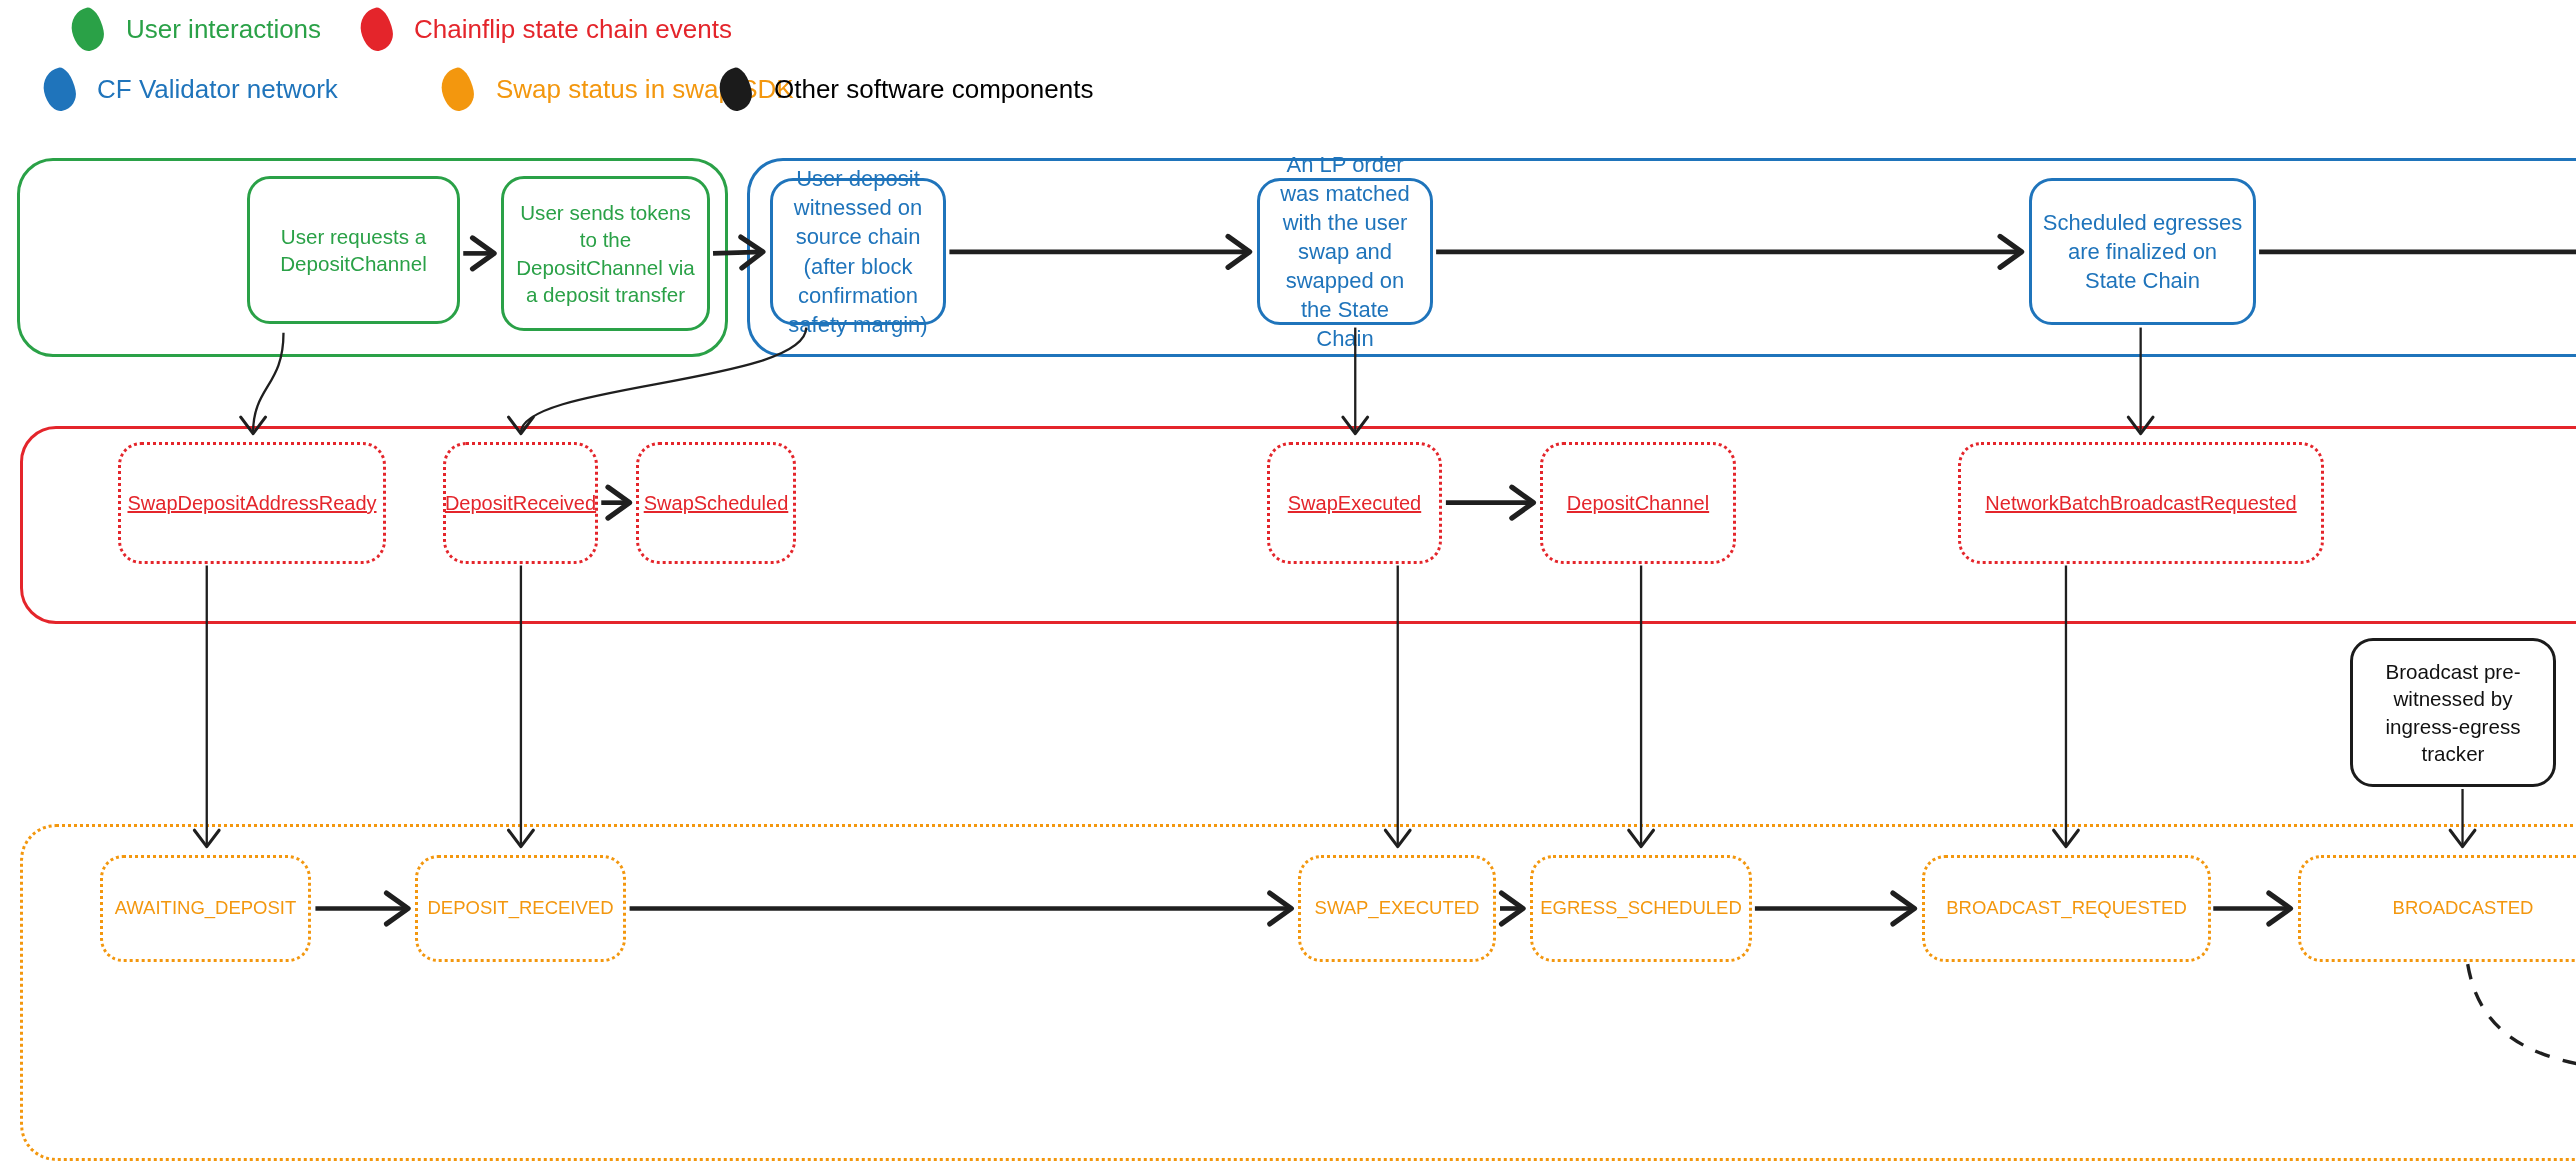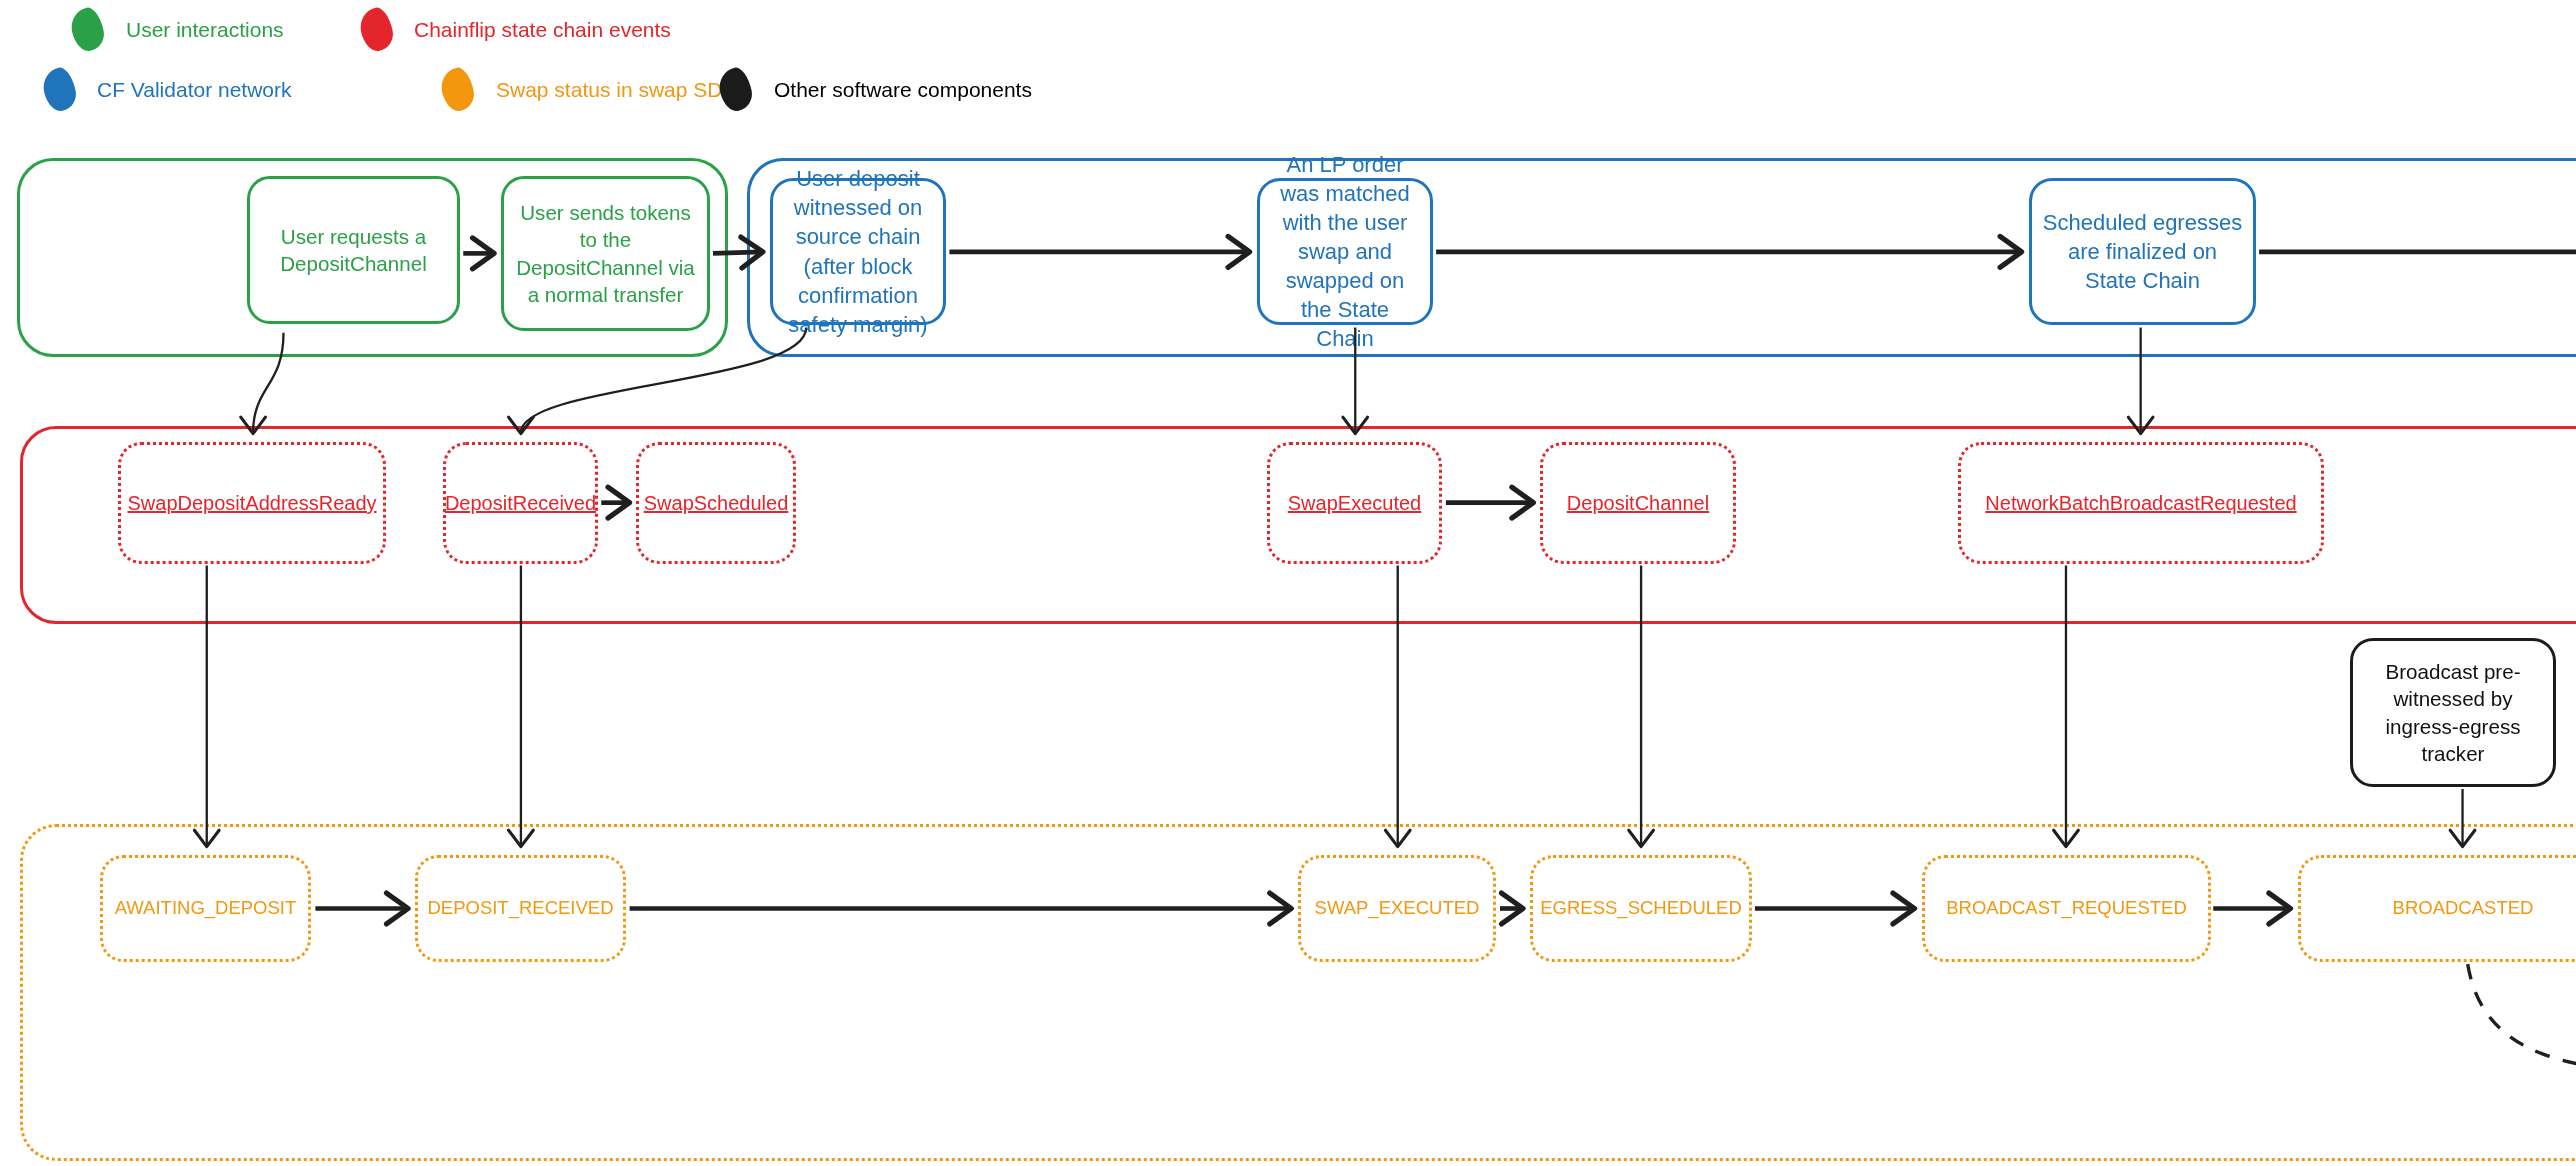--- a/index.html
+++ b/index.html
@@ -1,20 +1,20 @@
 <!DOCTYPE html>
 <html style="font-size:8.2px"><head>
 <meta charset="utf-8">
 <style>
   html,body{margin:0;padding:0;background:#ffffff;}
   .canvas{position:relative;width:3225px;height:1166px;background:#ffffff;overflow:hidden;
           font-family:"Liberation Sans","DejaVu Sans",sans-serif;}
   .legend-icon{position:absolute;width:31px;height:43px;border-radius:62% 38% 55% 45% / 48% 60% 40% 52%;
                transform:rotate(-12deg);}
-  .legend-label{position:absolute;height:43px;line-height:43px;font-size:21px;white-space:nowrap;}
+  .legend-label{position:absolute;height:43px;line-height:43px;font-size:26px;white-space:nowrap;}
   .container-box{position:absolute;border-radius:36px;background:transparent;}
   .container-label{position:absolute;font-size:24px;line-height:1.3;white-space:pre-line;font-weight:400;}
   svg.wires{position:absolute;left:0;top:0;z-index:3;}
   .node{position:absolute;display:flex;align-items:center;justify-content:center;text-align:center;
         border-radius:23px;background:#fff;padding:5.2px 9.3px;box-sizing:border-box;line-height:1.32;z-index:2;}
   .grp-user{border:3.1px solid; font-size:20.6px;}
   .grp-validator{border:3.1px solid; font-size:22px;}
   .grp-event{border:3.6px dotted; font-size:20px;text-decoration:underline;}
   .grp-status{border:3.6px dotted; font-size:18.5px;}
   .grp-other{border:3.6px solid; font-size:20.6px;}
@@ -79,21 +79,21 @@
         <path d="M2911,1764 L2954,1764" fill="none" stroke="#1f1f1f" stroke-width="9" marker-end="url(#mh)"></path>
         <path d="M3406,1764 L3714,1764" fill="none" stroke="#1f1f1f" stroke-width="9" marker-end="url(#mh)"></path>
         <path d="M4296,1764 L4444,1764" fill="none" stroke="#1f1f1f" stroke-width="9" marker-end="url(#mh)"></path>
         <path d="M5106,1764 L5184,1764" fill="none" stroke="#1f1f1f" stroke-width="9" marker-end="url(#mh)"></path>
         <path d="M4790,1872 C4830,2110 5110,2092 5556,2072" fill="none" stroke="#1f1f1f" stroke-width="6.5" stroke-dasharray="30 26" marker-end="url(#mh)"></path>
       </g>
   </svg>
 
   <div id="node-layer">
       <div class="node grp-user" style="left: 247px; top: 176px; width: 213px; height: 148px; border-color: rgb(42, 161, 71); color: rgb(42, 161, 71);">User requests a DepositChannel</div>
-      <div class="node grp-user" style="left: 501px; top: 176px; width: 209px; height: 155px; border-color: rgb(42, 161, 71); color: rgb(42, 161, 71);">User sends tokens to the DepositChannel via a normal transfer</div>
+      <div class="node grp-user" style="left: 501px; top: 176px; width: 209px; height: 155px; border-color: rgb(42, 161, 71); color: rgb(42, 161, 71);">User sends tokens to the DepositChannel via a deposit transfer</div>
       <div class="node grp-validator" style="left: 770px; top: 178px; width: 176px; height: 147px; border-color: rgb(31, 116, 187); color: rgb(31, 116, 187);">User deposit witnessed on source chain (after block confirmation safety margin)</div>
       <div class="node grp-validator" style="left: 1257px; top: 178px; width: 176px; height: 147px; border-color: rgb(31, 116, 187); color: rgb(31, 116, 187);">An LP order was matched with the user swap and swapped on the State Chain</div>
       <div class="node grp-validator" style="left: 2029px; top: 178px; width: 227px; height: 147px; border-color: rgb(31, 116, 187); color: rgb(31, 116, 187);">Scheduled egresses are finalized on State Chain</div>
       <div class="node grp-event" style="left: 118px; top: 442px; width: 268px; height: 122px; border-color: rgb(228, 37, 43); color: rgb(228, 37, 43);">SwapDepositAddressReady</div>
       <div class="node grp-event" style="left: 443px; top: 442px; width: 155px; height: 122px; border-color: rgb(228, 37, 43); color: rgb(228, 37, 43);">DepositReceived</div>
       <div class="node grp-event" style="left: 636px; top: 442px; width: 160px; height: 122px; border-color: rgb(228, 37, 43); color: rgb(228, 37, 43);">SwapScheduled</div>
       <div class="node grp-event" style="left: 1267px; top: 442px; width: 175px; height: 122px; border-color: rgb(228, 37, 43); color: rgb(228, 37, 43);">SwapExecuted</div>
       <div class="node grp-event" style="left: 1540px; top: 442px; width: 196px; height: 122px; border-color: rgb(228, 37, 43); color: rgb(228, 37, 43);">DepositChannel</div>
       <div class="node grp-event" style="left: 1958px; top: 442px; width: 366px; height: 122px; border-color: rgb(228, 37, 43); color: rgb(228, 37, 43);">NetworkBatchBroadcastRequested</div>
       <div class="node grp-other" style="left: 2350px; top: 638px; width: 206px; height: 149px; border-color: rgb(27, 27, 27); color: rgb(17, 17, 17);">Broadcast pre-witnessed by ingress-egress tracker</div>

